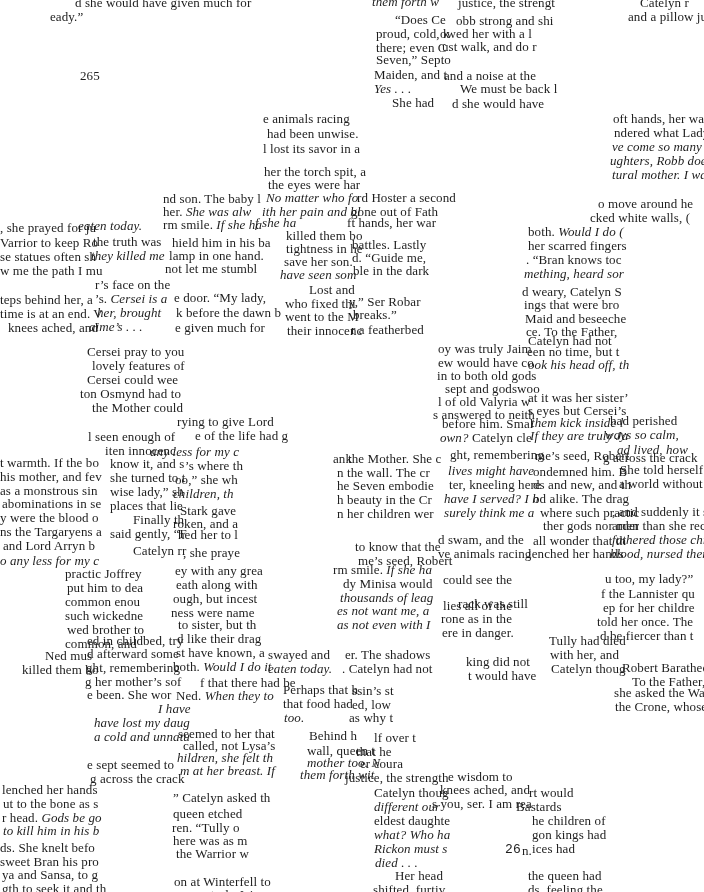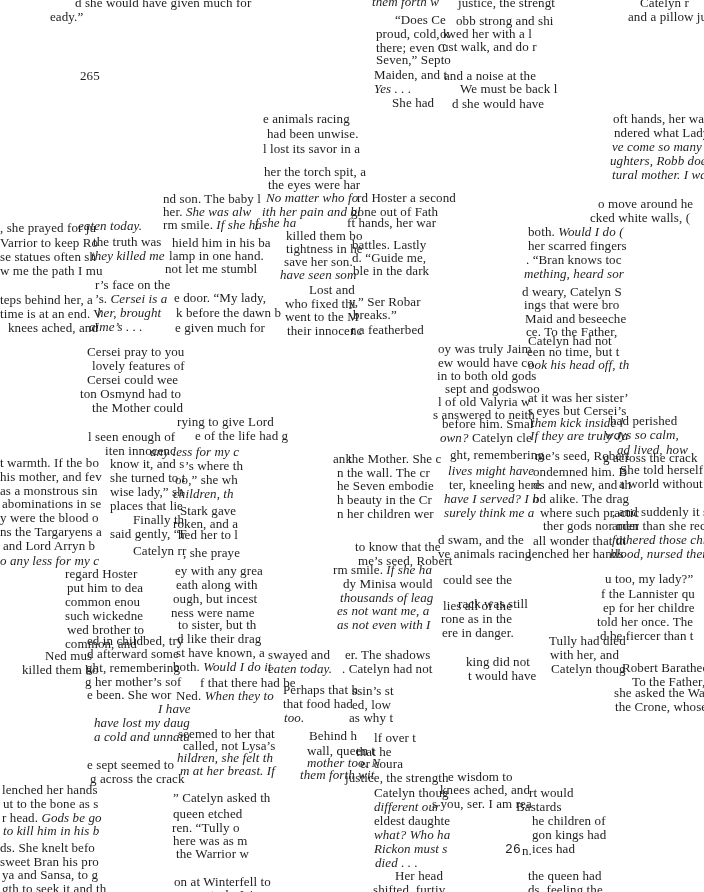--- a/index.html
+++ b/index.html
@@ -209,21 +209,21 @@
     <div class="tl" style="left: 603px; top: 601px;"><span>ep for her childre</span></div>
     <div class="tl" style="left: 597px; top: 615px;"><span>told her once. The</span></div>
     <div class="tl" style="left: 600px; top: 629px;"><span>d be fiercer than t</span></div>
     <div class="tl" style="left: 549px; top: 634px;"><span>Tully had died</span></div>
     <div class="tl" style="left: 550px; top: 648px;"><span>with her, and</span></div>
     <div class="tl" style="left: 551px; top: 662px;"><span>Catelyn thoug</span></div>
     <div class="tl" style="left: 622px; top: 661px;"><span>Robert Baratheon</span></div>
     <div class="tl" style="left: 632px; top: 675px;"><span>To the Father,</span></div>
     <div class="tl" style="left: 614px; top: 686px;"><span>she asked the Wa</span></div>
     <div class="tl" style="left: 615px; top: 700px;"><span>the Crone, whose</span></div>
-    <div class="tl" style="left: 65px; top: 567px;"><span>regard Hoster</span></div>
+    <div class="tl" style="left: 65px; top: 567px;"><span>practic Joffrey</span></div>
     <div class="tl" style="left: 175px; top: 564px;"><span>ey with any grea</span></div>
     <div class="tl" style="left: 67px; top: 581px;"><span>put him to dea</span></div>
     <div class="tl" style="left: 176px; top: 578px;"><span>eath along with</span></div>
     <div class="tl" style="left: 65px; top: 595px;"><span>common enou</span></div>
     <div class="tl" style="left: 173px; top: 592px;"><span>ough, but incest</span></div>
     <div class="tl" style="left: 65px; top: 609px;"><span>such wickedne</span></div>
     <div class="tl" style="left: 171px; top: 606px;"><span>ness were name</span></div>
     <div class="tl" style="left: 67px; top: 623px;"><span>wed brother to</span></div>
     <div class="tl" style="left: 178px; top: 618px;"><span>to sister, but th</span></div>
     <div class="tl" style="left: 65px; top: 637px;"><span>common, and</span></div>

